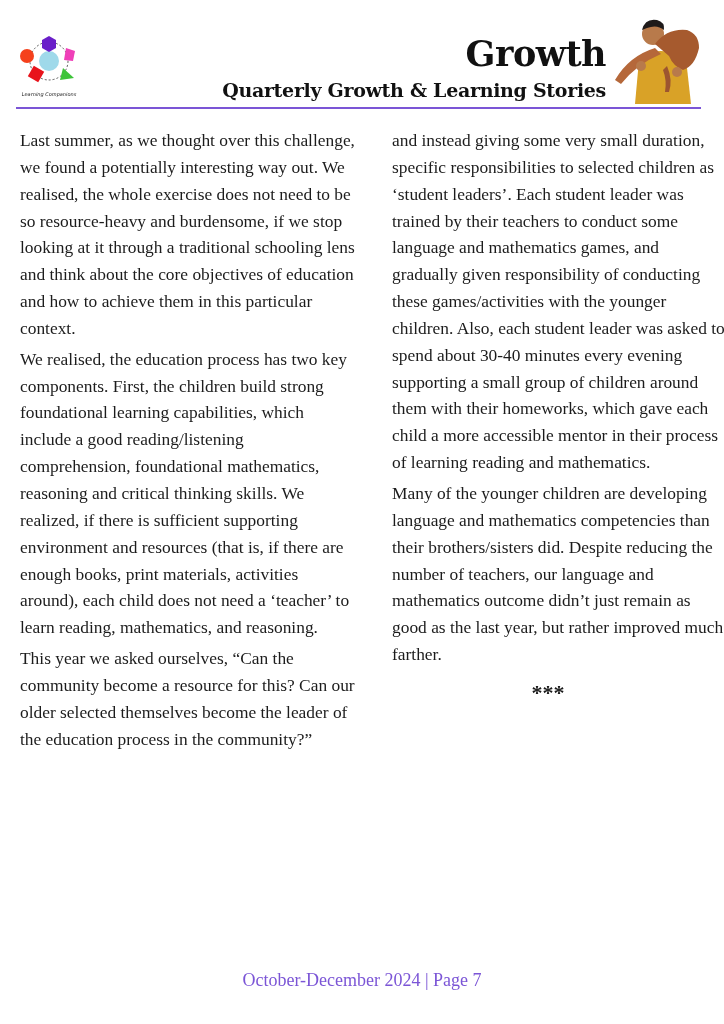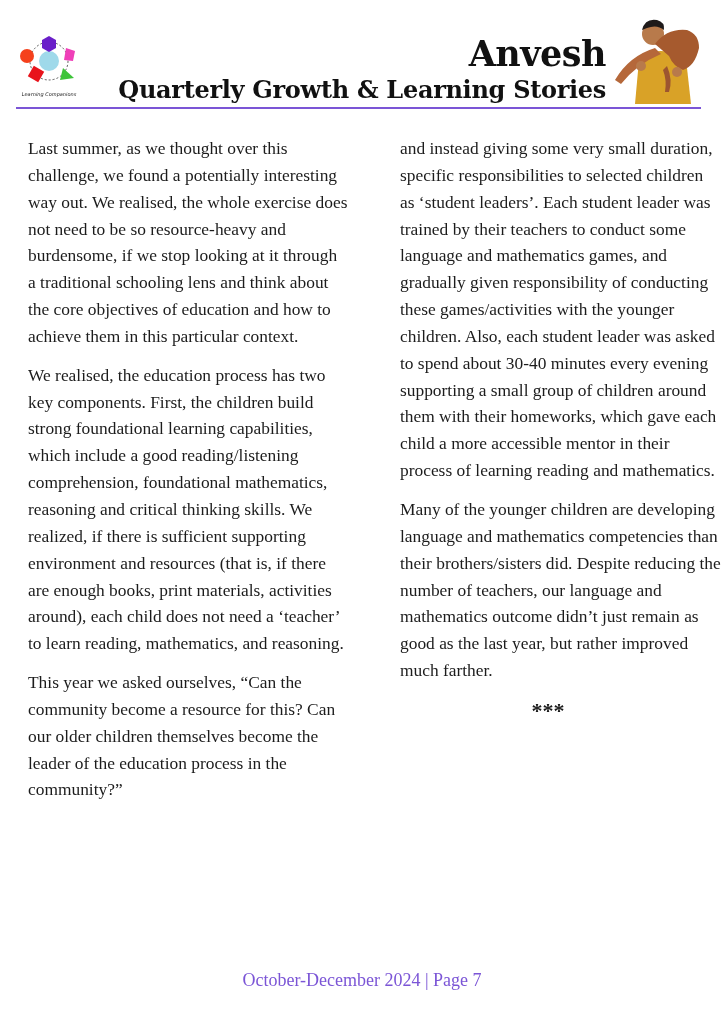--- a/index.html
+++ b/index.html
@@ -7,30 +7,30 @@
       width: 724px; height: 1024px; background: #ffffff; position: relative; overflow: hidden;
       font-family: "DejaVu Serif", serif; color: #1c1c1c;
     }
     .logo { position: absolute; left: 18px; top: 34px; width: 62px; height: 66px; }
     .logo-caption { position: absolute; left: 0; top: 57px; width: 62px; text-align: center; font-size: 5px; font-style: italic; font-family: "DejaVu Sans", sans-serif; color: #222; }
     .title {
       position: absolute; right: 118px; top: 34px; font-size: 35px; font-weight: bold; letter-spacing: -0.5px;
       font-family: "DejaVu Serif", serif; color: #111; line-height: 40px;
     }
     .subtitle {
-      position: absolute; right: 118px; top: 79px; font-size: 24px; font-weight: bold; color: #111;
+      position: absolute; right: 118px; top: 79px; font-size: 19px; font-weight: bold; color: #111;
       font-family: "DejaVu Serif", serif; line-height: 22px; letter-spacing: -0.3px; white-space: nowrap;
     }
     .photo { position: absolute; left: 607px; top: 8px; width: 100px; height: 96px; }
     .rule { position: absolute; left: 16px; top: 107px; width: 685px; height: 2px; background: #7b55d6; }
     .col {
       position: absolute; top: 123px; width: 345px; font-size: 16.2px; line-height: 26.85px;
       font-family: "Liberation Serif", serif; color: #1c1c1c;
     }
-    .col p { margin: 12px; white-space: pre-line; }
+    .col p { margin: 4px; white-space: pre-line; }
     .col-left { left: 16px; font-size: 17.4px; }
     .col-right { left: 388px; font-size: 17.4px; }
     .stars { text-align: center; font-size: 22px; font-weight: bold; margin-top: 10px; padding-right: 25px; line-height: 30px; }
     .footer {
       position: absolute; left: 0; width: 724px; top: 970px; text-align: center;
       font-size: 18px; color: #7b55d6; font-family: "Liberation Serif", serif;
     }
   </style>
 </head>
 <body>
@@ -41,42 +41,42 @@
     <circle cx="31" cy="27" r="10" fill="#9fd9ea"></circle>
     <polygon points="31,2 38,6 38,14 31,18 24,14 24,6" fill="#6a1fc9"></polygon>
     <polygon points="48,14 57,17 55,27 46,26" fill="#ef3fb8"></polygon>
     <polygon points="45,34 56,44 42,46" fill="#3ec43a"></polygon>
     <rect x="12" y="34" width="12" height="12" fill="#e8141c" transform="rotate(30 18 40)"></rect>
     <circle cx="9" cy="22" r="7" fill="#f5411c"></circle>
   </svg>
   <div class="logo-caption">Learning Companions</div>
 </div>
 
-<div class="title">Anvesh</div>
+<div class="title">Growth</div>
 <div class="subtitle">Quarterly Growth &amp; Learning Stories</div>
 
 <div class="photo">
   <svg width="100" height="96" viewBox="0 0 100 96">
     <path d="M28 96 L32 52 Q45 40 62 44 Q78 48 80 60 L84 96 Z" fill="#d9a227"></path>
     <circle cx="46" cy="26" r="11" fill="#b87a4b"></circle>
     <path d="M35 22 Q38 10 50 12 Q58 14 57 22 Q50 16 40 20 Z" fill="#1e1a1a"></path>
     <path d="M48 36 Q60 20 80 22 Q92 26 92 40 Q88 58 76 62 Q66 58 62 48 Z" fill="#a65a2e"></path>
     <path d="M8 72 Q22 48 48 40 L54 46 Q30 56 14 76 Z" fill="#b5683a"></path>
     <path d="M60 58 Q66 72 62 84 L58 84 Q60 72 56 62 Z" fill="#9c5530"></path>
     <circle cx="34" cy="58" r="5" fill="#b87a4b"></circle>
     <circle cx="70" cy="64" r="5" fill="#b87a4b"></circle>
   </svg>
 </div>
 
 <div class="rule"></div>
 
 <div class="col col-left">
   <p>Last summer, as we thought over this challenge, we found a potentially interesting way out. We realised, the whole exercise does not need to be so resource-heavy and burdensome, if we stop looking at it through a traditional schooling lens and think about the core objectives of education and how to achieve them in this particular context.</p>
   <p>We realised, the education process has two key components. First, the children build strong foundational learning capabilities, which include a good reading/listening comprehension, foundational mathematics, reasoning and critical thinking skills. We realized, if there is sufficient supporting environment and resources (that is, if there are enough books, print materials, activities around), each child does not need a ‘teacher’ to learn reading, mathematics, and reasoning.</p>
-  <p>This year we asked ourselves, “Can the community become a resource for this? Can our older children themselves become the leader of the education process in the community?”</p>
+  <p>This year we asked ourselves, “Can the community become a resource for this? Can our older selected themselves become the leader of the education process in the community?”</p>
 </div>
 
 <div class="col col-right">
   <p>and instead giving some very small duration, specific responsibilities to selected children as ‘student leaders’. Each student leader was trained by their teachers to conduct some language and mathematics games, and gradually given responsibility of conducting these games/activities with the younger children. Also, each student leader was asked to spend about 30-40 minutes every evening supporting a small group of children around them with their homeworks, which gave each child a more accessible mentor in their process of learning reading and mathematics.</p>
   <p>Many of the younger children are developing language and mathematics competencies than their brothers/sisters did. Despite reducing the number of teachers, our language and mathematics outcome didn’t just remain as good as the last year, but rather improved much farther.</p>
   <div class="stars">***</div>
 </div>
 
 <div class="footer">October-December 2024 | Page 7</div>
 

